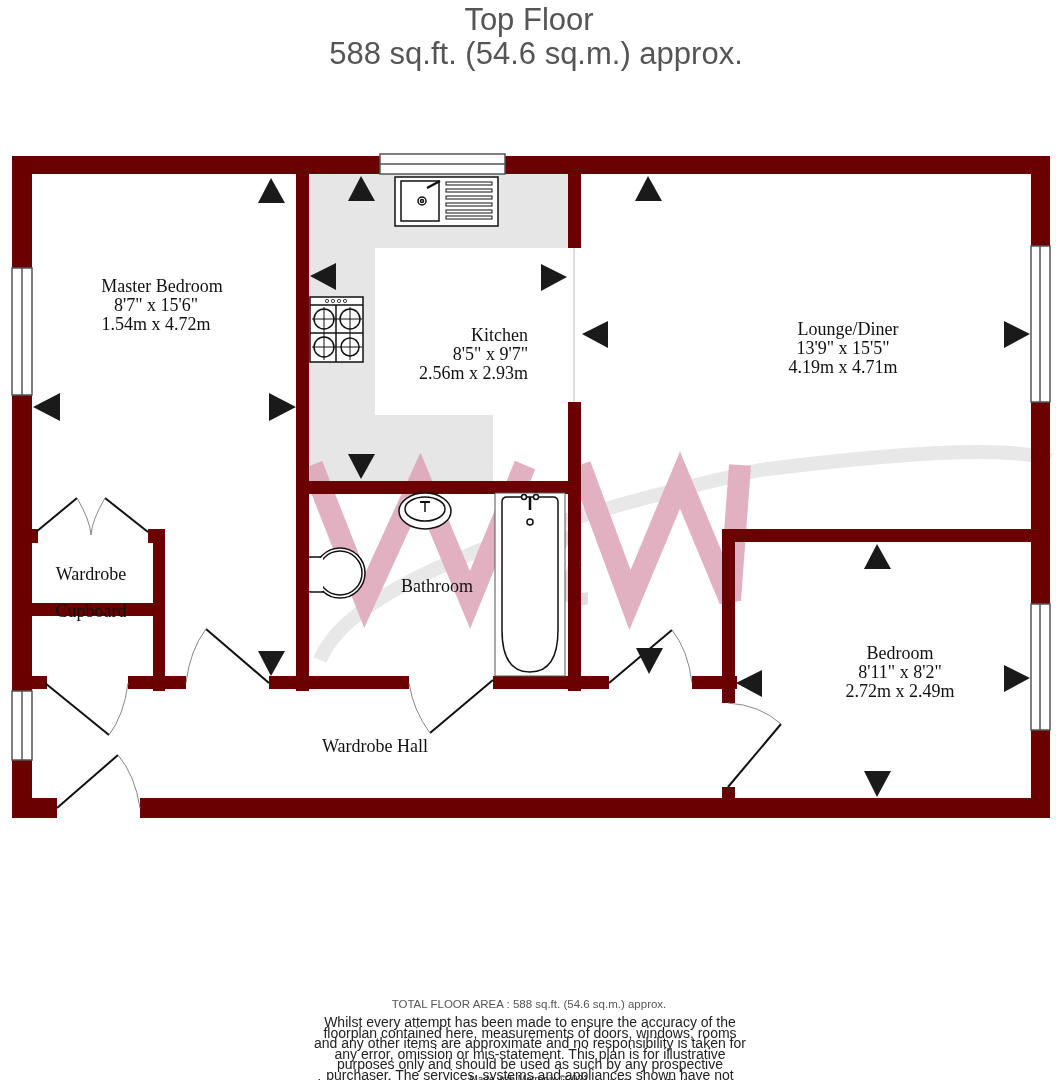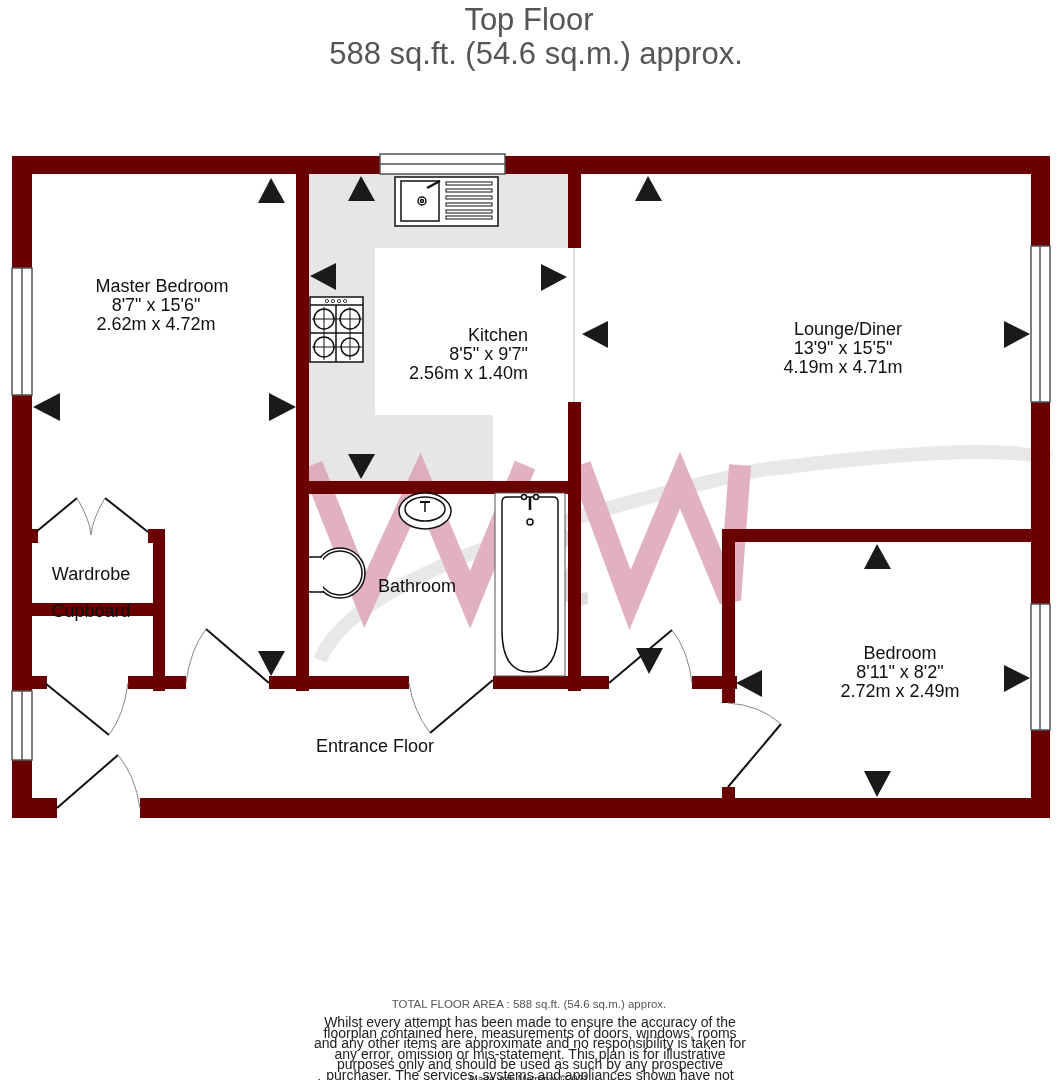--- a/index.html
+++ b/index.html
@@ -1,21 +1,21 @@
 <!DOCTYPE html>
 <html><head>
 <meta charset="utf-8">
 <style>
   html, body { margin: 0; padding: 0; background: #ffffff; }
   body { width: 1058px; height: 1080px; position: relative; overflow: hidden; font-family: "Liberation Sans", sans-serif; }
   .title { position: absolute; left: 0; width: 1058px; text-align: center; color: #555555; font-family: "Liberation Sans", sans-serif; }
   #floor-title { top: 2px; font-size: 31px; line-height: 36px; }
   #floor-area { top: 36px; font-size: 31px; line-height: 36px; padding-left: 7px; }
   svg#plan { position: absolute; left: 0; top: 0; }
-  .room-label { position: absolute; text-align: center; color: #111111; font-size: 18px; line-height: 19px; font-family: Liberation Sans, sans-serif; }
+  .room-label { position: absolute; text-align: center; color: #111111; font-size: 18px; line-height: 19px; font-family: Liberation Serif, serif; }
   .room-label div { white-space: nowrap; }
   .footer { position: absolute; left: 0; width: 1058px; text-align: center; color: #222; font-family: "Liberation Sans", sans-serif; }
   #total-area { top: 998px; font-size: 11.5px; color: #555; }
   #disclaimer { top: 1017px; font-size: 14px; line-height: 10.5px; left: 310px; width: 440px; }
   #made-with { top: 1074px; font-size: 10px; }
 </style>
 </head>
 <body>
 
 <div class="title" id="floor-title">Top Floor</div>
@@ -205,52 +205,52 @@
     <polygon points="736,683 762,670 762,697"></polygon>
     <polygon points="1030,678 1004,665 1004,692"></polygon>
     <polygon points="864,771 891,771 877,797"></polygon>
     <polygon points="636,648 663,648 649,674"></polygon>
   </g>
 </svg>
 
 <div class="room-label" style="left:62px; top:277px; width:200px;">
   <div>Master Bedroom</div>
   <div style="margin-left:-12px;">8'7"  x 15'6"</div>
-  <div style="margin-left:-12px;">2.62m  x 4.72m</div>
+  <div style="margin-left:-12px;">1.54m  x 4.72m</div>
 </div>
 
 <div class="room-label" style="left:348px; top:326px; width:180px;text-align:right;">
   <div>Kitchen</div>
   <div>8'5"  x 9'7"</div>
-  <div>2.56m  x 1.40m</div>
+  <div>2.56m  x 2.93m</div>
 </div>
 
 <div class="room-label" style="left:748px; top:320px; width:200px;">
   <div>Lounge/Diner</div>
   <div style="margin-left:-10px;">13'9"  x 15'5"</div>
   <div style="margin-left:-10px;">4.19m  x 4.71m</div>
 </div>
 
 <div class="room-label" style="left:36px; top:565px; width:110px;">
   <div>Wardrobe</div>
 </div>
 
 <div class="room-label" style="left:36px; top:602px; width:110px;">
   <div>Cupboard</div>
 </div>
 
-<div class="room-label" style="left:362px; top:577px; width:110px;">
+<div class="room-label" style="left:382px; top:577px; width:110px;">
   <div>Bathroom</div>
 </div>
 
 <div class="room-label" style="left:800px; top:644px; width:200px;">
   <div>Bedroom</div>
   <div>8'11"  x 8'2"</div>
   <div>2.72m  x 2.49m</div>
 </div>
 
 <div class="room-label" style="left:305px; top:737px; width:140px;">
-  <div>Entrance Floor</div>
+  <div>Wardrobe Hall</div>
 </div>
 
 <div class="footer" id="total-area">TOTAL FLOOR AREA : 588 sq.ft. (54.6 sq.m.) approx.</div>
 <div class="footer" id="disclaimer">Whilst every attempt has been made to ensure the accuracy of the floorplan contained here, measurements of doors, windows, rooms and any other items are approximate and no responsibility is taken for any error, omission or mis-statement. This plan is for illustrative purposes only and should be used as such by any prospective purchaser. The services, systems and appliances shown have not been tested and no guarantee as to their operability or efficiency can be given.</div>
 <div class="footer" id="made-with">Made with Metropix ©2021</div>
 
 </body></html>

